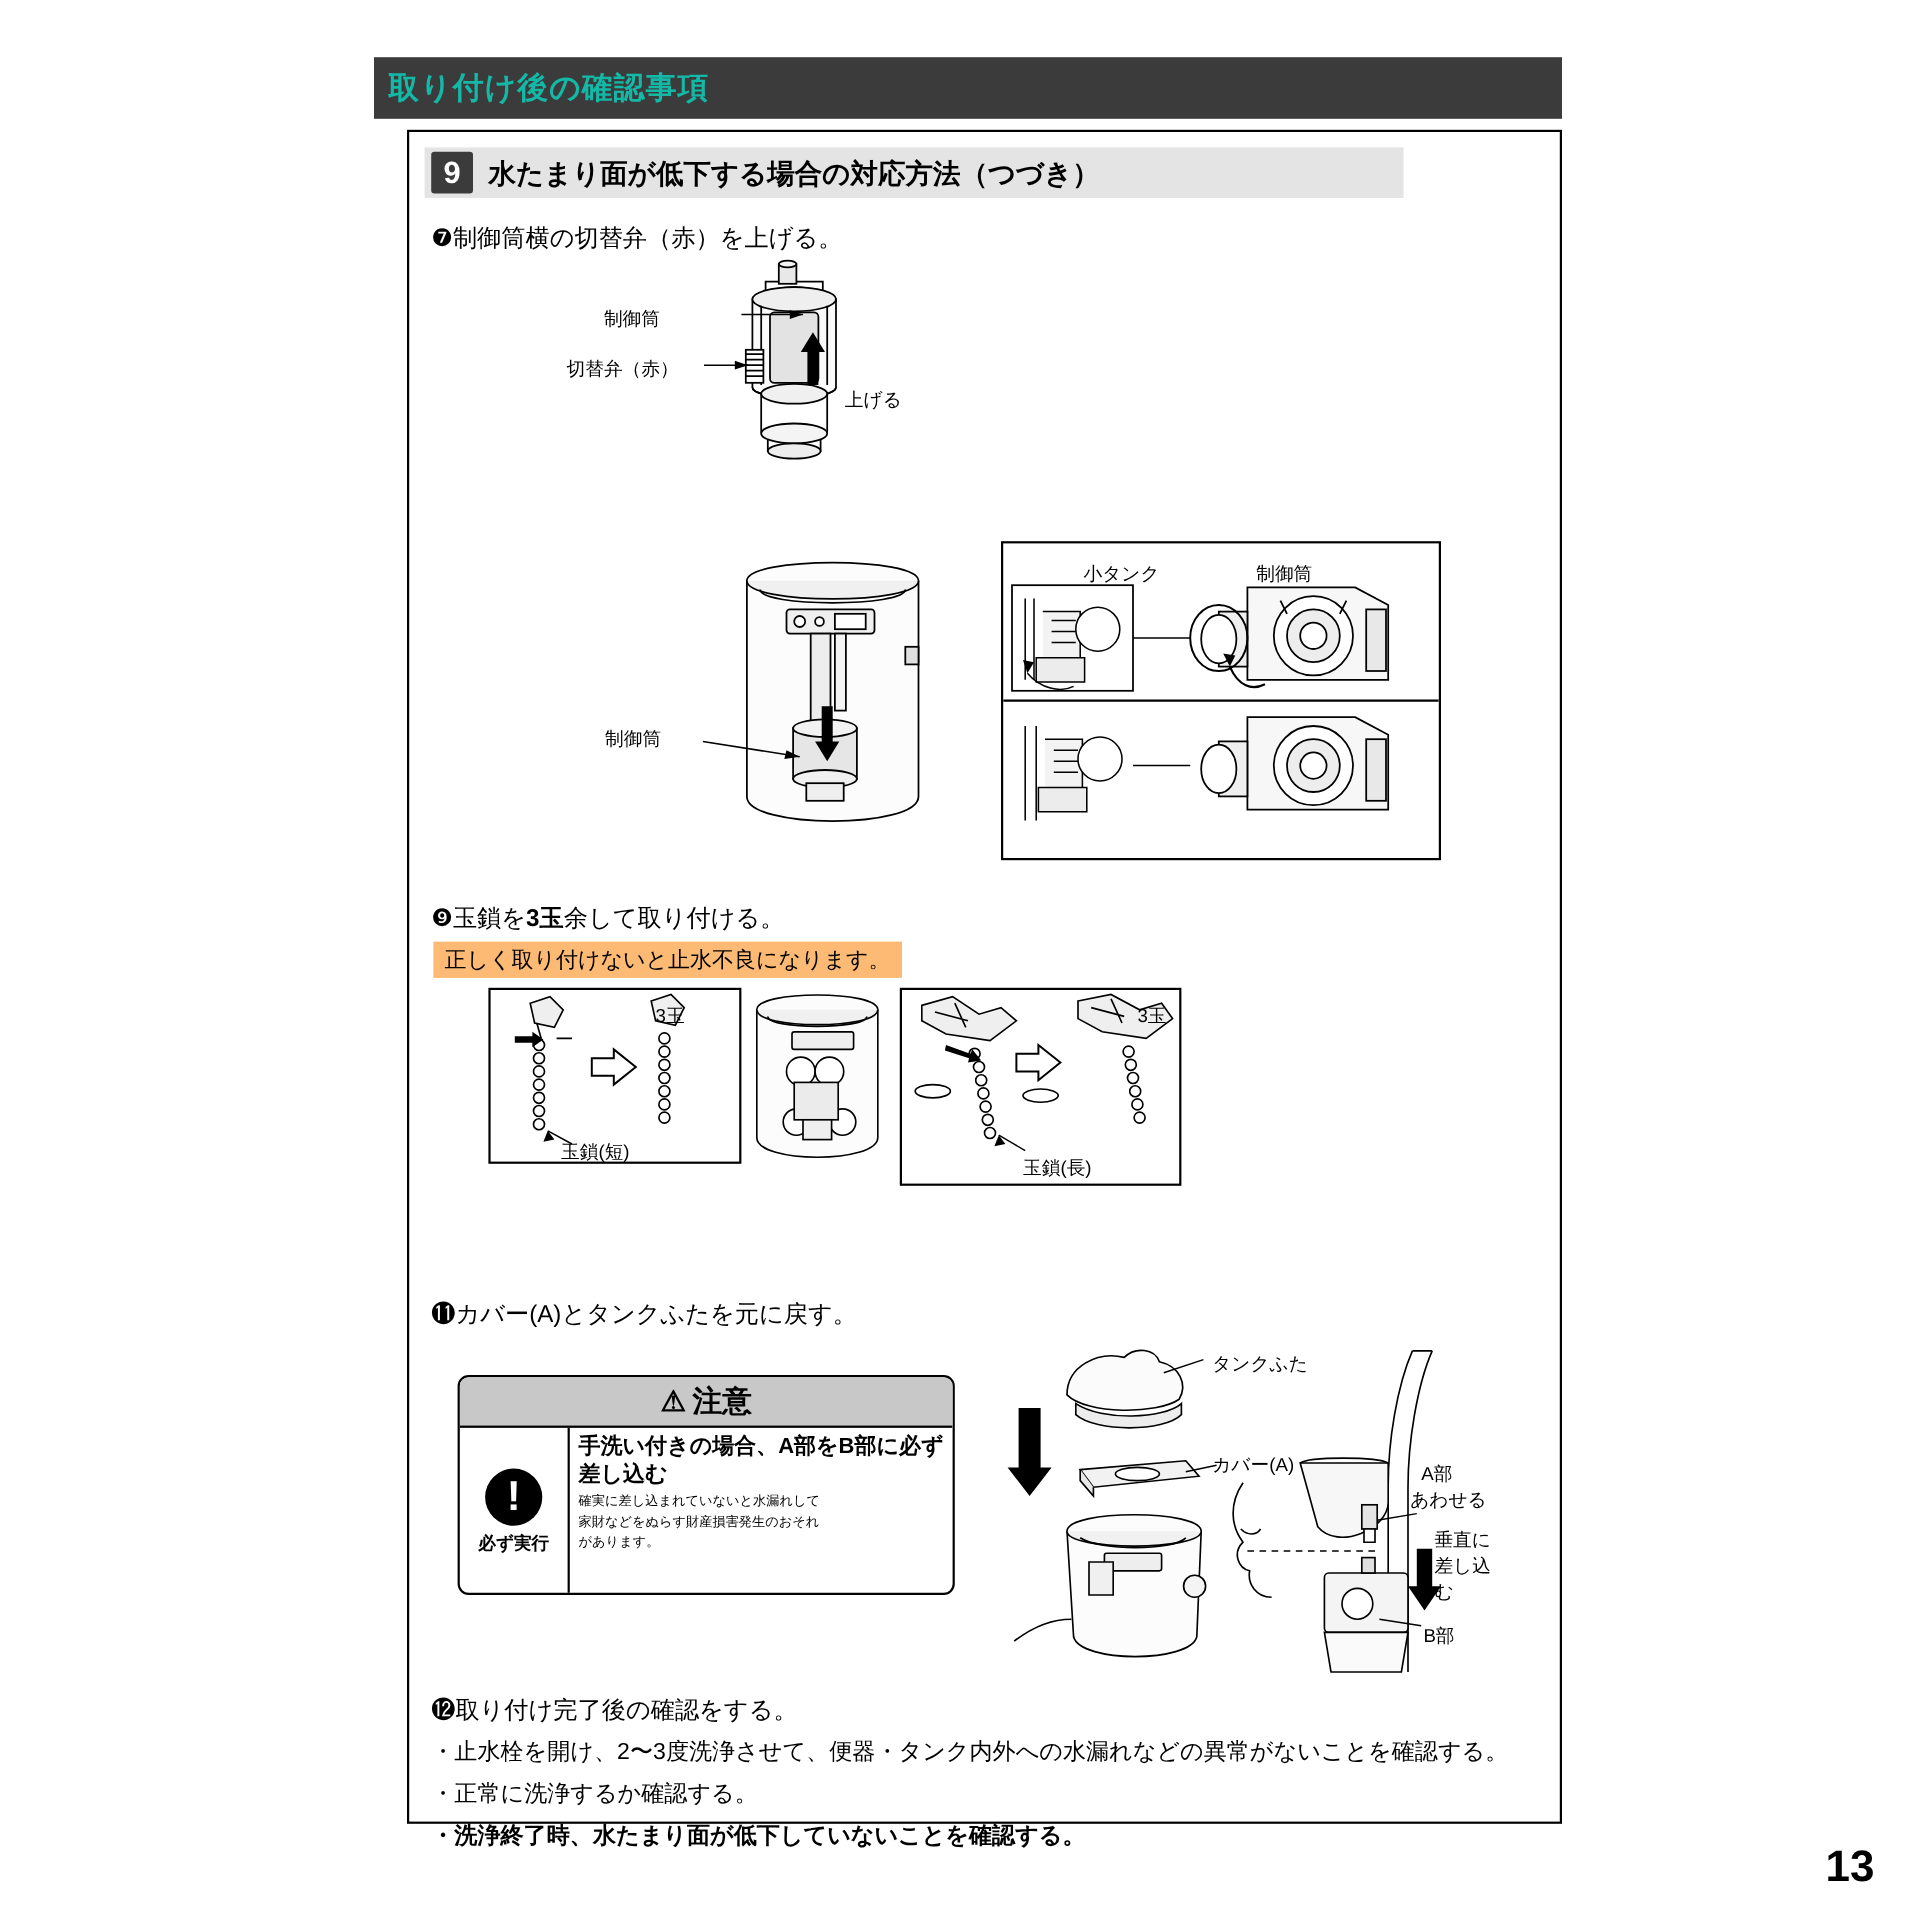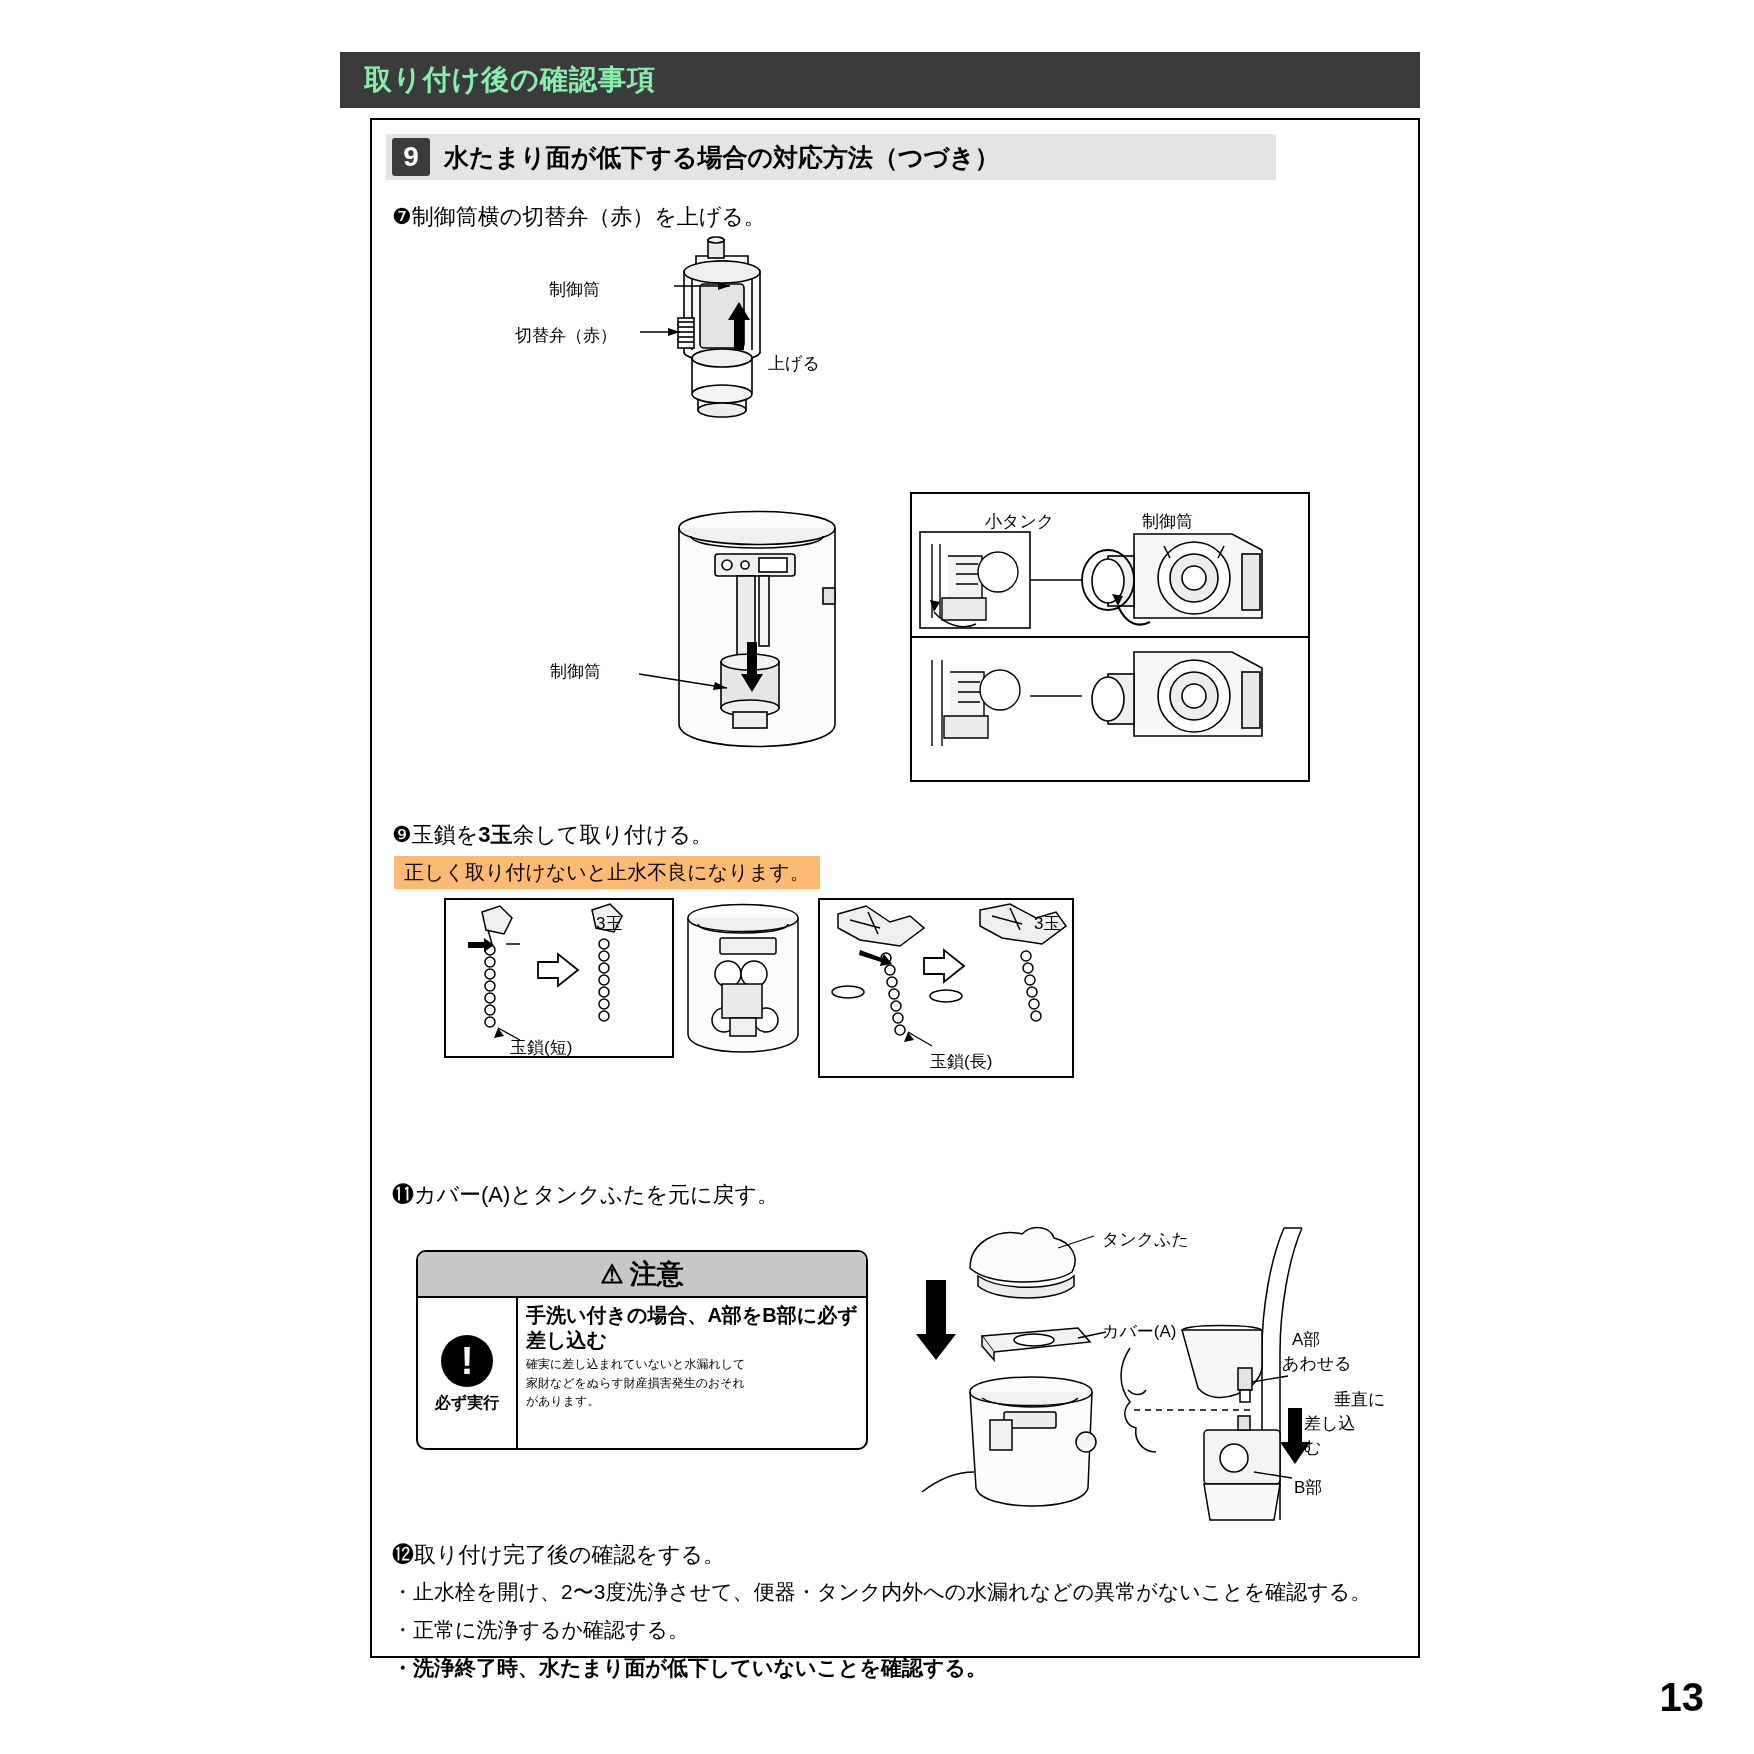--- a/index.html
+++ b/index.html
@@ -15,24 +15,24 @@
     width: 1754px; height: 1754px;
     background: #fff;
   }
 
   
   .header-bar {
     position: absolute;
     left: 340px; top: 52px;
     width: 1080px; height: 56px;
     background: #3b3b3b;
-    color: #86efac;
+    color: #14b8a6;
     display: flex;
     align-items: center;
-    padding-left: 24px;
+    padding-left: 13px;
     font-size: 28px;
     font-weight: bold;
     letter-spacing: 1px;
   }
 
   
   .content-frame {
     position: absolute;
     left: 370px; top: 118px;
     width: 1050px; height: 1540px;
@@ -489,21 +489,21 @@
         </g>
 
         <g class="ln" stroke-width="1.3">
           <line x1="140" y1="162" x2="176" y2="156"></line>
           <line x1="142" y1="252" x2="180" y2="258"></line>
         </g>
       </svg>
     </div>
     <div class="lbl" style="left:920px; top:1208px;">A部</div>
     <div class="lbl" style="left:910px; top:1232px;">あわせる</div>
-    <div class="lbl" style="left:932px; top:1268px;margin-left:30px;">垂直に</div>
+    <div class="lbl" style="left:932px; top:1268px;">垂直に</div>
     <div class="lbl" style="left:932px; top:1292px;">差し込</div>
     <div class="lbl" style="left:932px; top:1316px;">む</div>
     <div class="lbl" style="left:922px; top:1356px;">B部</div>
 
     <div class="step-line" style="left:20px; top:1420px;">⓬取り付け完了後の確認をする。</div>
     <div class="check-line" style="left:20px; top:1458px;">・止水栓を開け、2〜3度洗浄させて、便器・タンク内外への水漏れなどの異常がないことを確認する。</div>
     <div class="check-line" style="left:20px; top:1496px;">・正常に洗浄するか確認する。</div>
     <div class="check-line b" style="left:20px; top:1534px;">・洗浄終了時、水たまり面が低下していないことを確認する。</div>
 
   </div>

